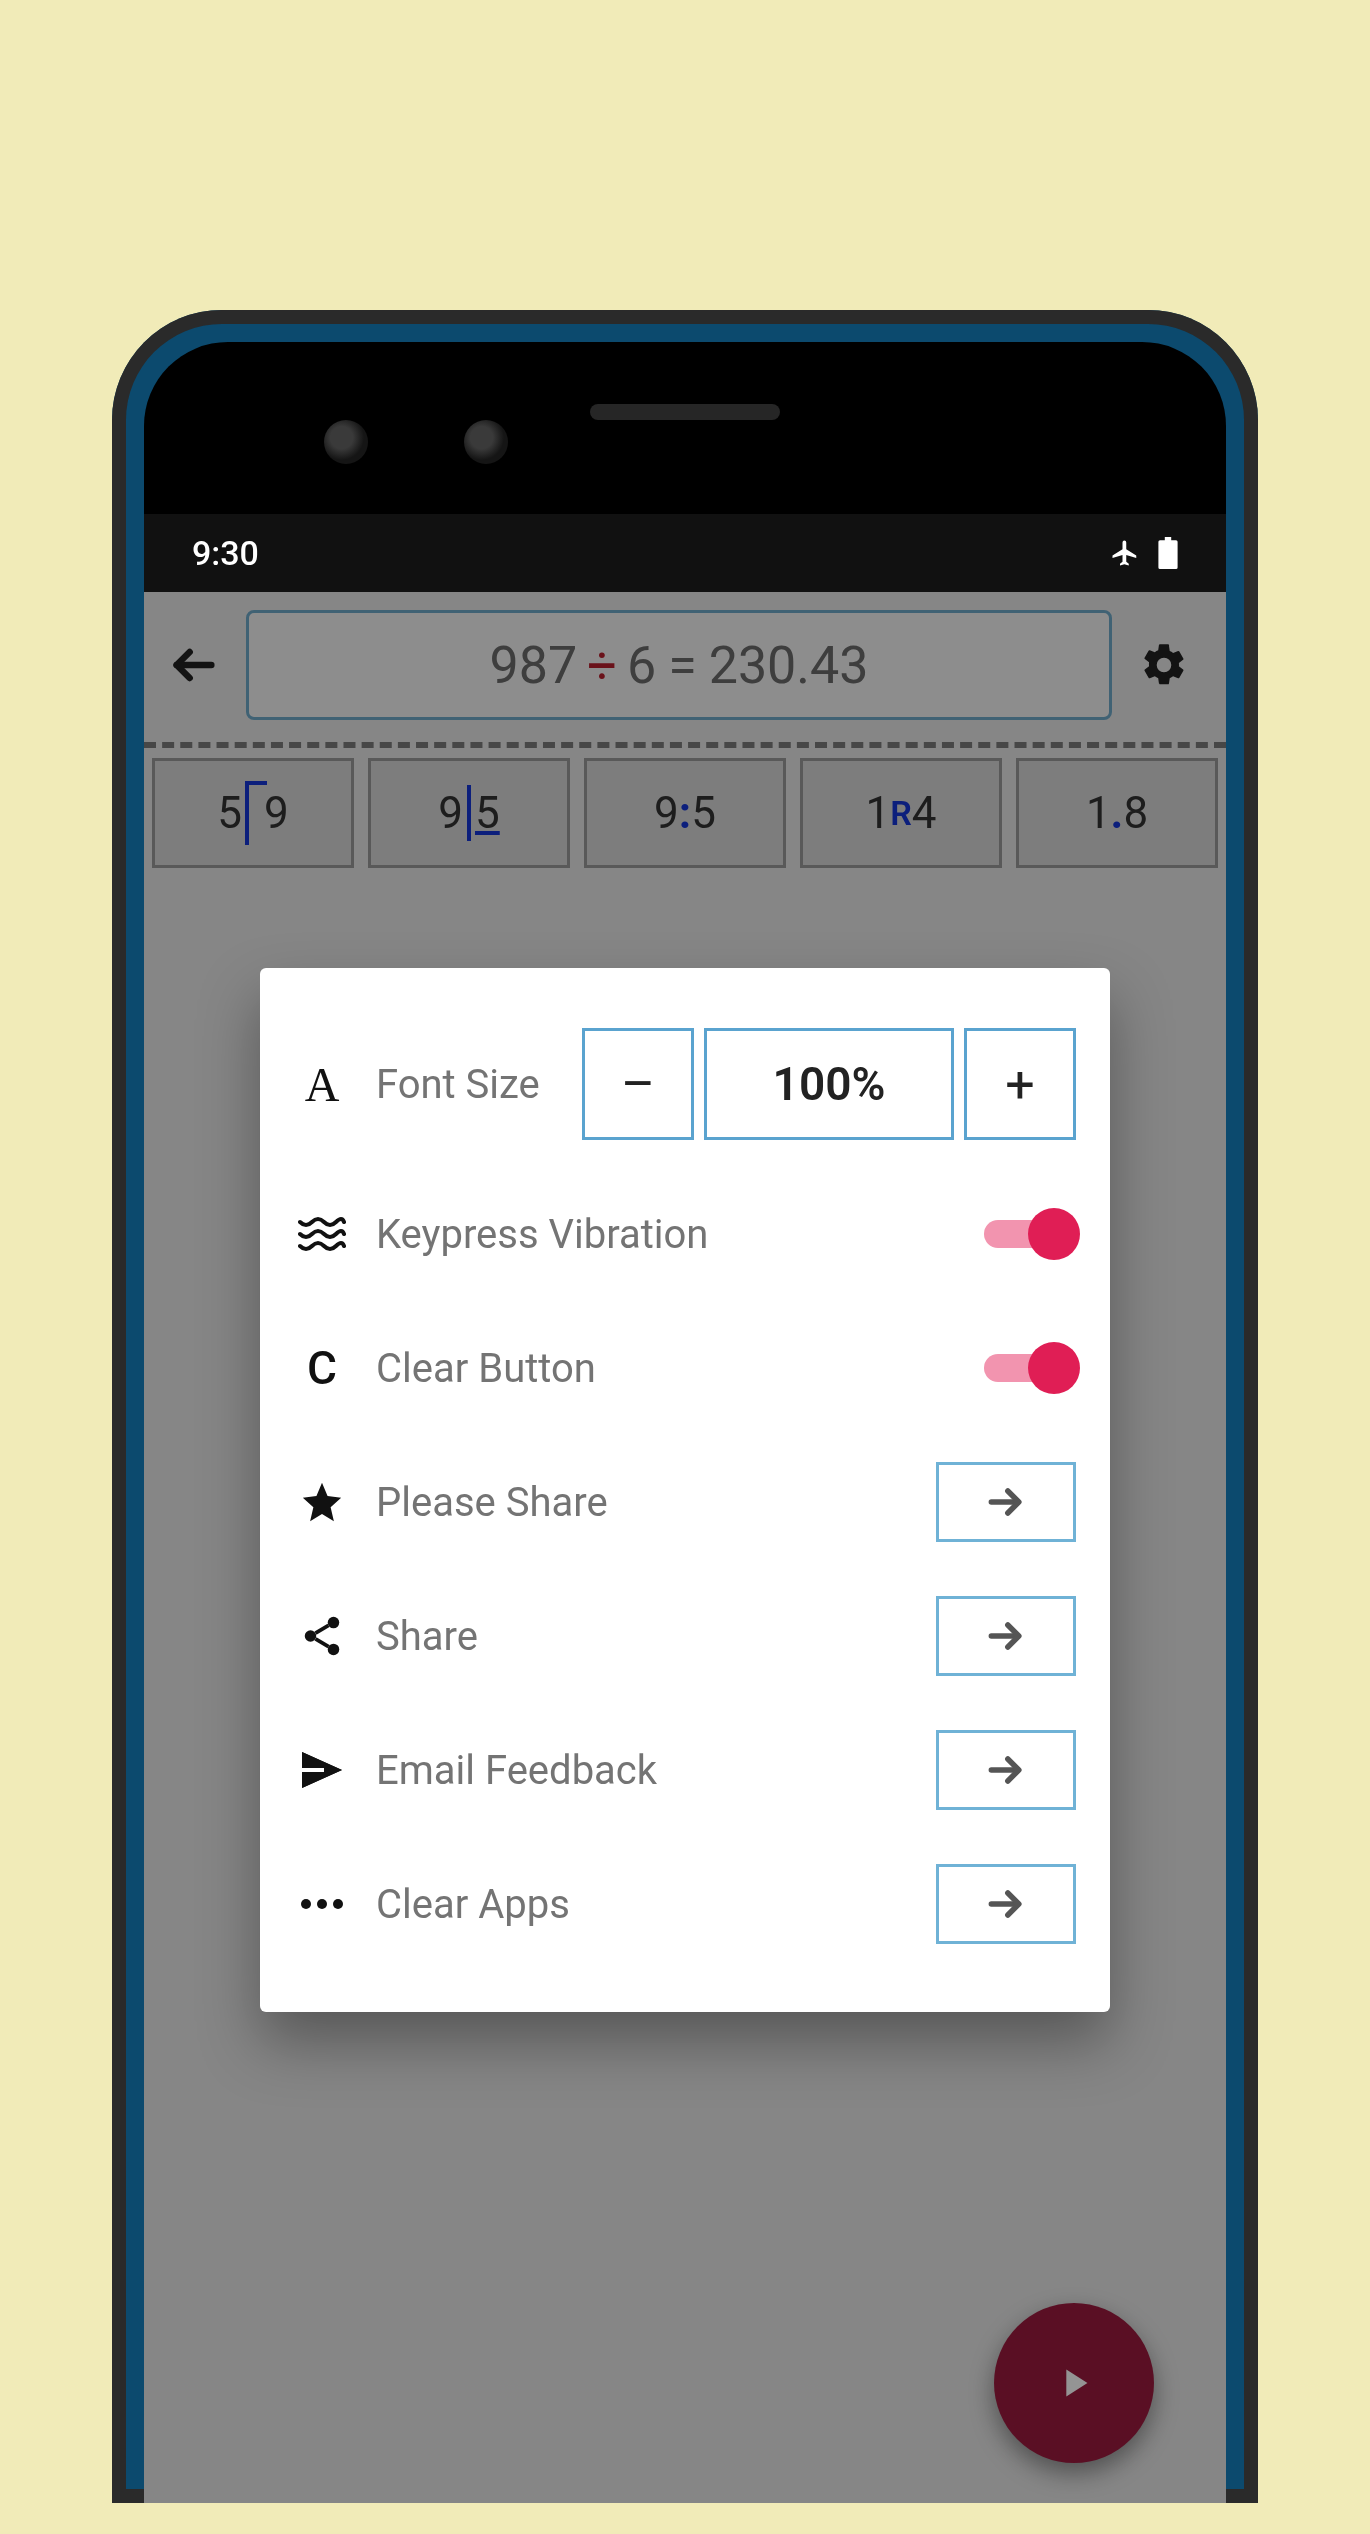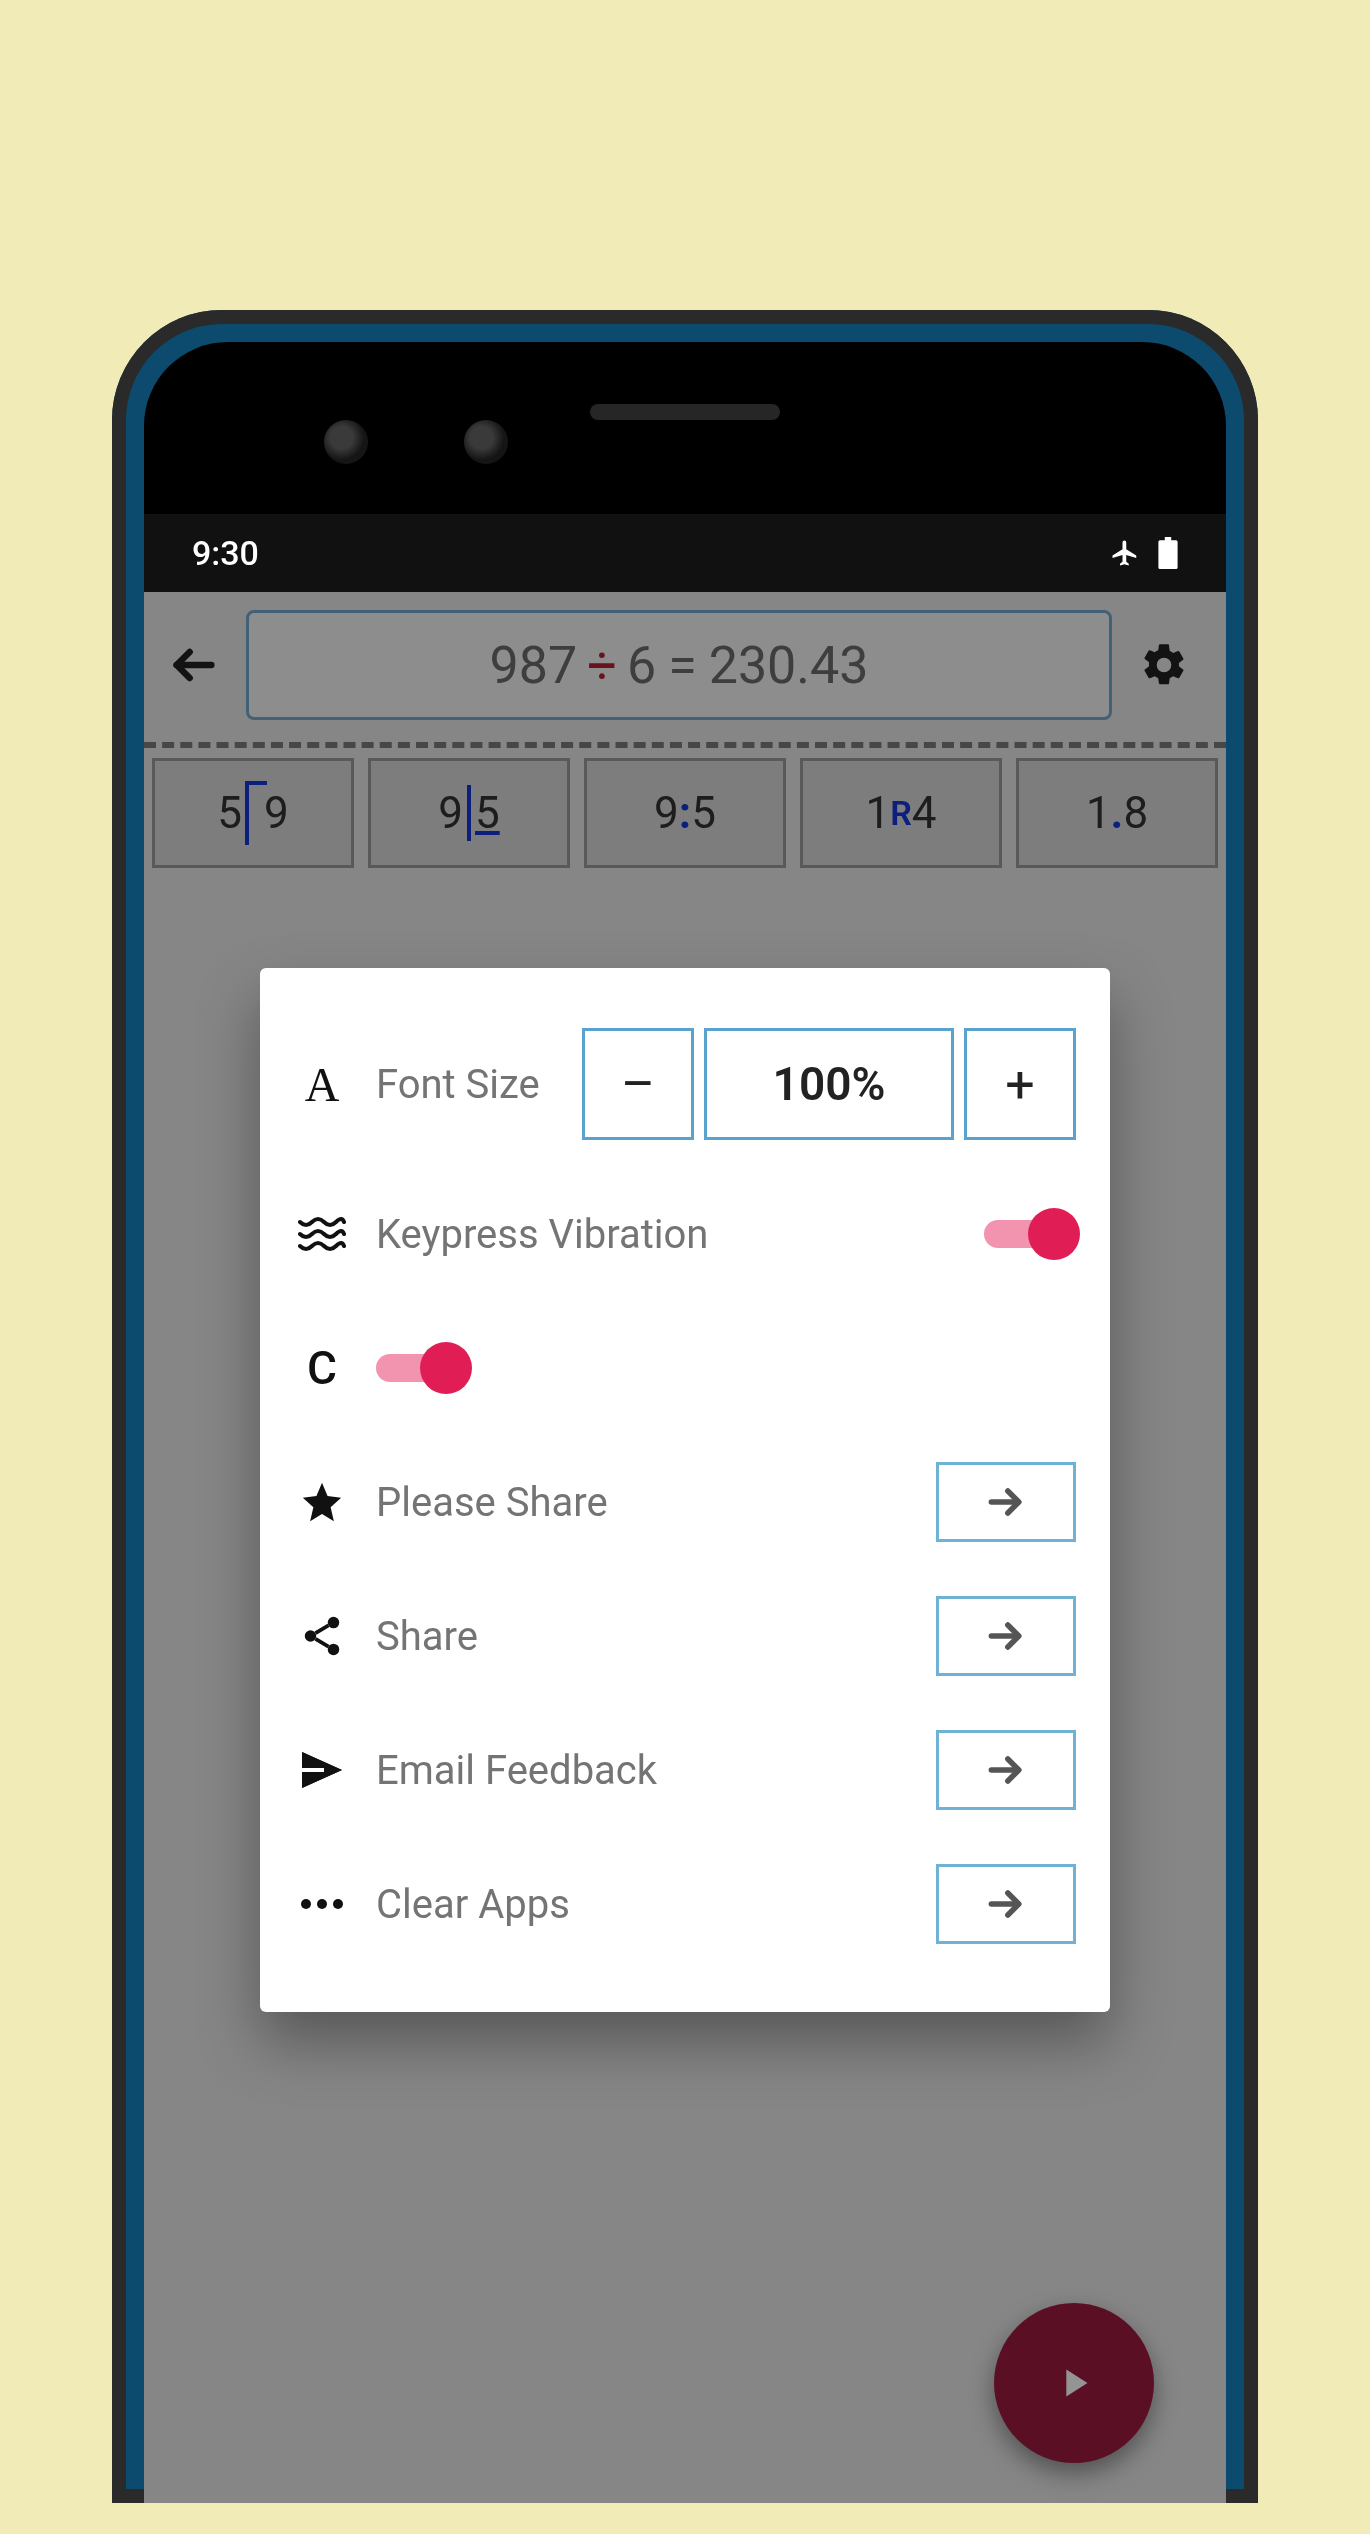--- a/index.html
+++ b/index.html
@@ -354,20 +354,21 @@
         <div class="toggle">
           <div class="track"></div>
             <div class="thumb"></div>
         </div>
       </div>
 
       <div class="row">
         <div class="row-icon">
           <span style="font-size:46px;">C</span>
         </div>
+        <div class="row-label">Clear Button</div>
         <div class="toggle">
           <div class="track"></div>
             <div class="thumb"></div>
         </div>
       </div>
 
       <div class="row">
         <div class="row-icon">
           <svg width="46" height="46" viewBox="0 0 24 24" fill="#111">
               <path d="M12 2l2.9 6.9L22 9.8l-5.5 4.9L18.2 22 12 18.3 5.8 22l1.7-7.3L2 9.8l7.1-.9L12 2z"></path>

